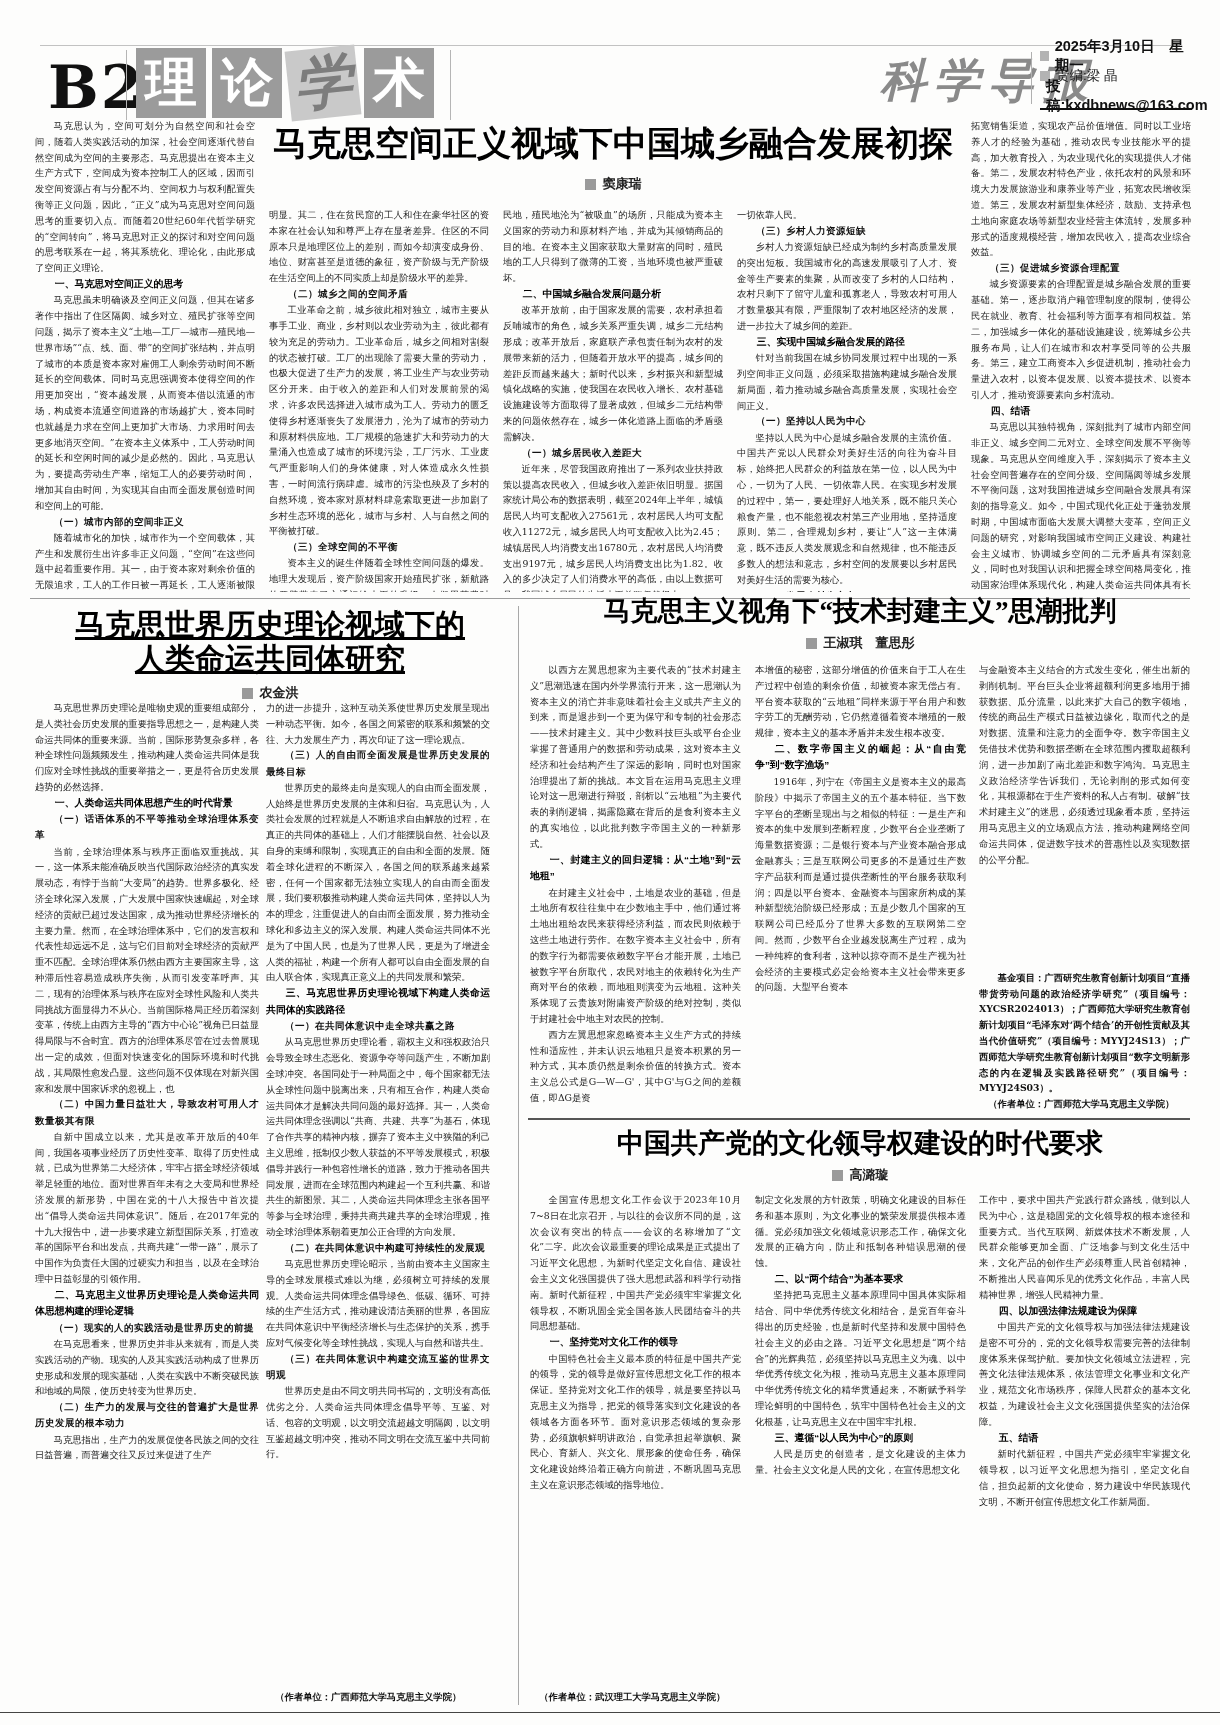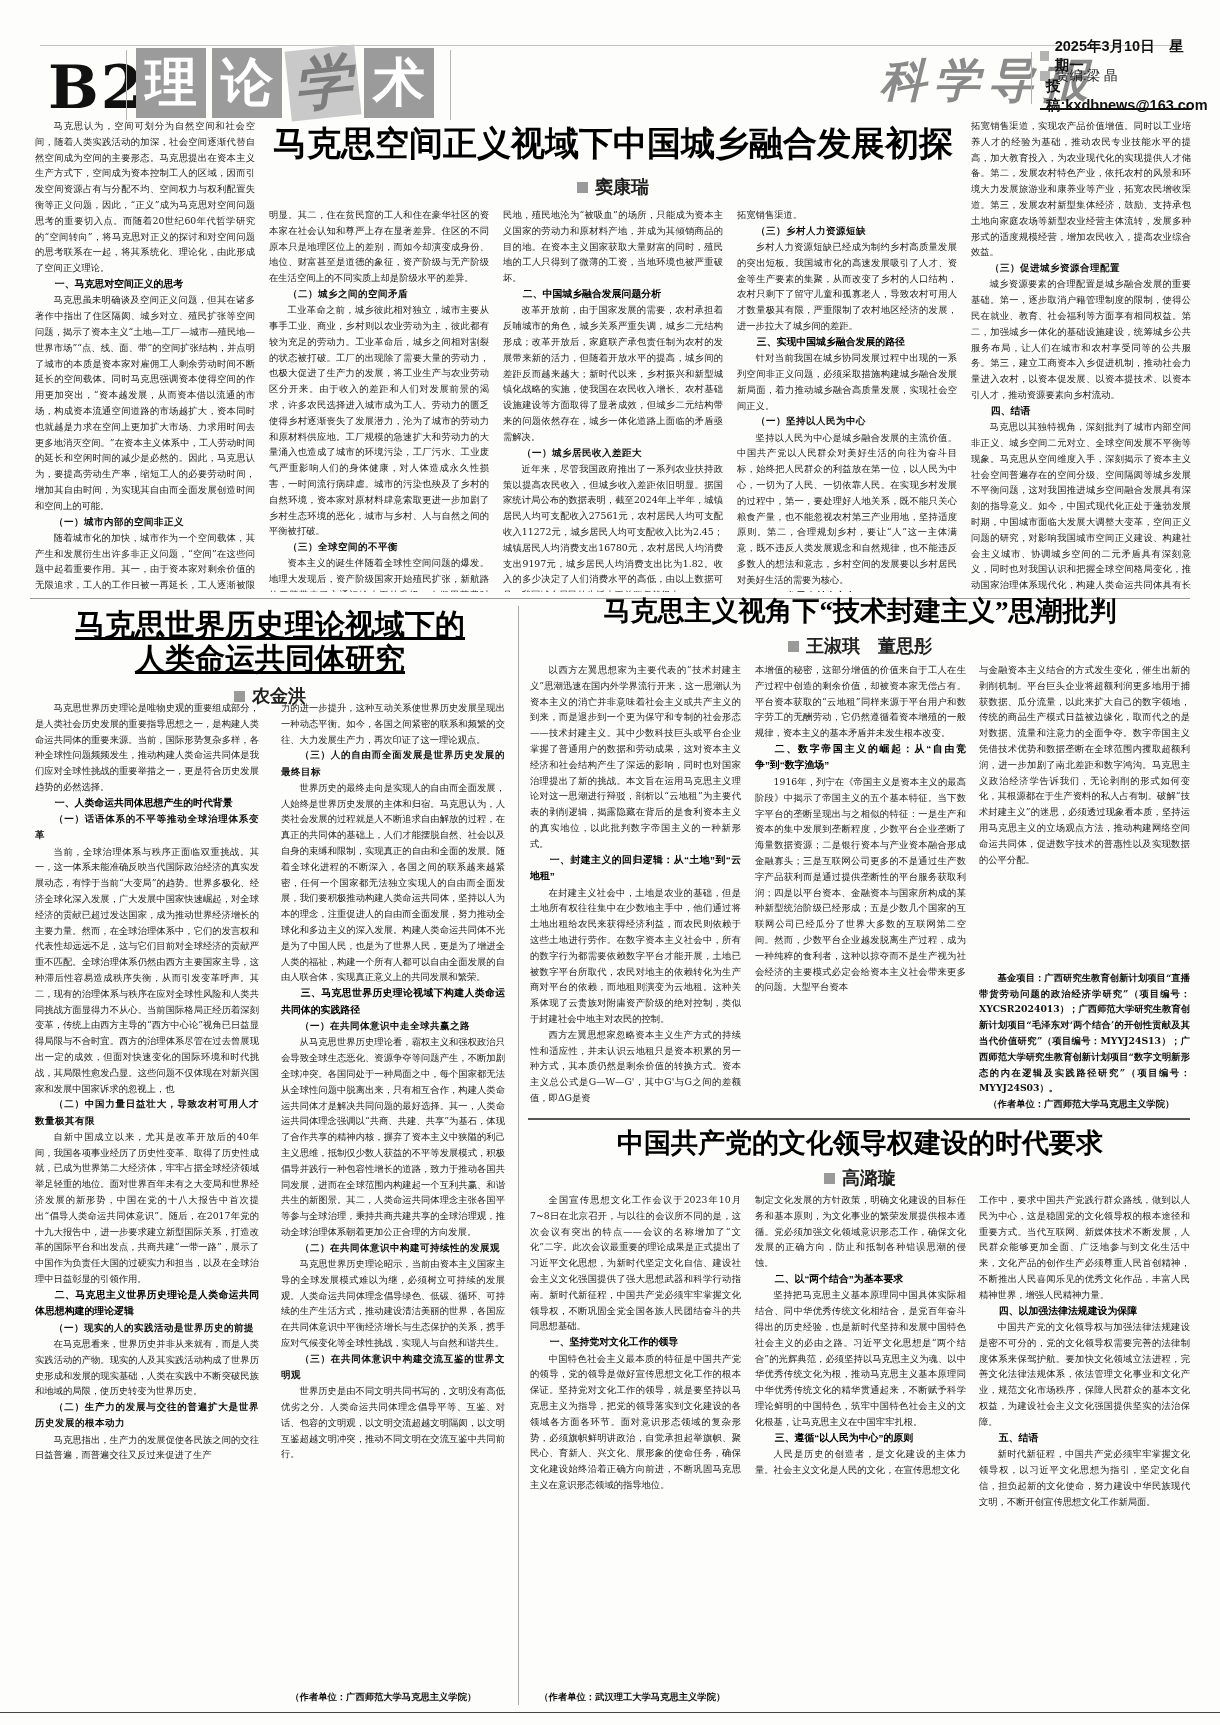--- a/index.html
+++ b/index.html
@@ -14,21 +14,21 @@
   .secblock.light{background:#c9c9c9;color:#7d7d7d;font-style:italic;transform:rotate(-6deg);font-size:58px;}
   #masthead{left:880px;top:50px;font-size:46px;font-weight:bold;font-style:italic;color:#8a8a8a;
             letter-spacing:8px;font-family:"DejaVu Serif",serif;}
   .infoline{display:flex;align-items:center;gap:6px;height:20px;}
   .sq{width:10px;height:10px;background:#b3b3b3;display:inline-block;}
   .info-strong{font-family:"Liberation Sans",sans-serif;font-weight:bold;font-size:14.5px;color:#111;}
   .info-normal{font-family:"Liberation Sans",sans-serif;font-size:13.5px;color:#222;}
   
   .a-title{font-family:"Liberation Sans",sans-serif;font-weight:bold;color:#000;text-align:center;line-height:1.15;}
   .byline{display:flex;align-items:center;justify-content:center;gap:7px;
-          font-size:18px;font-weight:bold;color:#222;}
+          font-size:13px;font-weight:bold;color:#222;}
   .byline .sq{width:11px;height:11px;background:#9a9a9a;}
   
   .col{position:absolute;display:flex;flex-direction:column;text-align:justify;}
   .col-body{overflow:hidden;flex:1 1 auto;}
   .col-foot{margin-top:auto;}
   .blk-p,.blk-pc{font-size:9.3px;line-height:15.8px;text-indent:2em;color:#222;}
   .blk-pc{text-indent:0;}
   .blk-h{font-family:"Liberation Sans",sans-serif;font-weight:bold;font-size:9.9px;line-height:16.5px;
          text-indent:2em;color:#000;}
   .blk-k{font-weight:bold;font-size:9.5px;line-height:16.2px;text-indent:2em;color:#111;letter-spacing:.5px;}
@@ -105,21 +105,21 @@
         <div class="blk-pc">民地，殖民地沦为“被吸血”的场所，只能成为资本主义国家的劳动力和原材料产地，并成为其倾销商品的目的地。在资本主义国家获取大量财富的同时，殖民地的工人只得到了微薄的工资，当地环境也被严重破坏。</div>
         <div class="blk-h">二、中国城乡融合发展问题分析</div>
         <div class="blk-p">改革开放前，由于国家发展的需要，农村承担着反哺城市的角色，城乡关系严重失调，城乡二元结构形成；改革开放后，家庭联产承包责任制为农村的发展带来新的活力，但随着开放水平的提高，城乡间的差距反而越来越大；新时代以来，乡村振兴和新型城镇化战略的实施，使我国在农民收入增长、农村基础设施建设等方面取得了显著成效，但城乡二元结构带来的问题依然存在，城乡一体化道路上面临的矛盾亟需解决。</div>
         <div class="blk-k">（一）城乡居民收入差距大</div>
         <div class="blk-p">近年来，尽管我国政府推出了一系列农业扶持政策以提高农民收入，但城乡收入差距依旧明显。据国家统计局公布的数据表明，截至2024年上半年，城镇居民人均可支配收入27561元，农村居民人均可支配收入11272元，城乡居民人均可支配收入比为2.45；城镇居民人均消费支出16780元，农村居民人均消费支出9197元，城乡居民人均消费支出比为1.82。收入的多少决定了人们消费水平的高低，由以上数据可见，我国城乡居民的生活水平差距仍然很大。</div>
       </div>
       <div class="col-foot"></div>
     </div>
   <div class="col" style="left:737px;top:207px;width:220px;height:385px;">
       <div class="col-body">
-        <div class="blk-pc">拓宽销售渠道。</div>
+        <div class="blk-pc">一切依靠人民。</div>
         <div class="blk-k">（三）乡村人力资源短缺</div>
         <div class="blk-p">乡村人力资源短缺已经成为制约乡村高质量发展的突出短板。我国城市化的高速发展吸引了人才、资金等生产要素的集聚，从而改变了乡村的人口结构，农村只剩下了留守儿童和孤寡老人，导致农村可用人才数量极其有限，严重限制了农村地区经济的发展，进一步拉大了城乡间的差距。</div>
         <div class="blk-h">三、实现中国城乡融合发展的路径</div>
         <div class="blk-p">针对当前我国在城乡协同发展过程中出现的一系列空间非正义问题，必须采取措施构建城乡融合发展新局面，着力推动城乡融合高质量发展，实现社会空间正义。</div>
         <div class="blk-k">（一）坚持以人民为中心</div>
         <div class="blk-p">坚持以人民为中心是城乡融合发展的主流价值。中国共产党以人民群众对美好生活的向往为奋斗目标，始终把人民群众的利益放在第一位，以人民为中心，一切为了人民、一切依靠人民。在实现乡村发展的过程中，第一，要处理好人地关系，既不能只关心粮食产量，也不能忽视农村第三产业用地，坚持适度原则。第二，合理规划乡村，要让“人”这一主体满意，既不违反人类发展观念和自然规律，也不能违反多数人的想法和意志，乡村空间的发展要以乡村居民对美好生活的需要为核心。</div>
         <div class="blk-k">（二）发展农村生产力</div>
       </div>
       <div class="col-foot"></div>
     </div>
@@ -157,21 +157,21 @@
         <div class="blk-k">（二）中国力量日益壮大，导致农村可用人才数量极其有限</div>
         <div class="blk-p">自新中国成立以来，尤其是改革开放后的40年间，我国各项事业经历了历史性变革、取得了历史性成就，已成为世界第二大经济体，牢牢占据全球经济领域举足轻重的地位。面对世界百年未有之大变局和世界经济发展的新形势，中国在党的十八大报告中首次提出“倡导人类命运共同体意识”。随后，在2017年党的十九大报告中，进一步要求建立新型国际关系，打造改革的国际平台和出发点，共商共建“一带一路”，展示了中国作为负责任大国的过硬实力和担当，以及在全球治理中日益彰显的引领作用。</div>
         <div class="blk-h">二、马克思主义世界历史理论是人类命运共同体思想构建的理论逻辑</div>
         <div class="blk-k">（一）现实的人的实践活动是世界历史的前提</div>
         <div class="blk-p">在马克思看来，世界历史并非从来就有，而是人类实践活动的产物。现实的人及其实践活动构成了世界历史形成和发展的现实基础，人类在实践中不断突破民族和地域的局限，使历史转变为世界历史。</div>
         <div class="blk-k">（二）生产力的发展与交往的普遍扩大是世界历史发展的根本动力</div>
         <div class="blk-p">马克思指出，生产力的发展促使各民族之间的交往日益普遍，而普遍交往又反过来促进了生产</div>
       </div>
       <div class="col-foot"></div>
     </div>
-  <div class="col" style="left:281px;top:700px;width:224px;height:1005px;">
+  <div class="col" style="left:266px;top:700px;width:224px;height:1005px;">
       <div class="col-body">
         <div class="blk-pc">力的进一步提升，这种互动关系使世界历史发展呈现出一种动态平衡。如今，各国之间紧密的联系和频繁的交往、大力发展生产力，再次印证了这一理论观点。</div>
         <div class="blk-k">（三）人的自由而全面发展是世界历史发展的最终目标</div>
         <div class="blk-p">世界历史的最终走向是实现人的自由而全面发展，人始终是世界历史发展的主体和归宿。马克思认为，人类社会发展的过程就是人不断追求自由解放的过程，在真正的共同体的基础上，人们才能摆脱自然、社会以及自身的束缚和限制，实现真正的自由和全面的发展。随着全球化进程的不断深入，各国之间的联系越来越紧密，任何一个国家都无法独立实现人的自由而全面发展，我们要积极推动构建人类命运共同体，坚持以人为本的理念，注重促进人的自由而全面发展，努力推动全球化和多边主义的深入发展。构建人类命运共同体不光是为了中国人民，也是为了世界人民，更是为了增进全人类的福祉，构建一个所有人都可以自由全面发展的自由人联合体，实现真正意义上的共同发展和繁荣。</div>
         <div class="blk-h">三、马克思世界历史理论视域下构建人类命运共同体的实践路径</div>
         <div class="blk-k">（一）在共同体意识中走全球共赢之路</div>
         <div class="blk-p">从马克思世界历史理论看，霸权主义和强权政治只会导致全球生态恶化、资源争夺等问题产生，不断加剧全球冲突。各国同处于一种局面之中，每个国家都无法从全球性问题中脱离出来，只有相互合作，构建人类命运共同体才是解决共同问题的最好选择。其一，人类命运共同体理念强调以“共商、共建、共享”为基石，体现了合作共享的精神内核，摒弃了资本主义中狭隘的利己主义思维，抵制仅少数人获益的不平等发展模式，积极倡导并践行一种包容性增长的道路，致力于推动各国共同发展，进而在全球范围内构建起一个互利共赢、和谐共生的新图景。其二，人类命运共同体理念主张各国平等参与全球治理，秉持共商共建共享的全球治理观，推动全球治理体系朝着更加公正合理的方向发展。</div>
         <div class="blk-k">（二）在共同体意识中构建可持续性的发展观</div>
         <div class="blk-p">马克思世界历史理论昭示，当前由资本主义国家主导的全球发展模式难以为继，必须树立可持续的发展观。人类命运共同体理念倡导绿色、低碳、循环、可持续的生产生活方式，推动建设清洁美丽的世界，各国应在共同体意识中平衡经济增长与生态保护的关系，携手应对气候变化等全球性挑战，实现人与自然和谐共生。</div>
         <div class="blk-k">（三）在共同体意识中构建交流互鉴的世界文明观</div>

